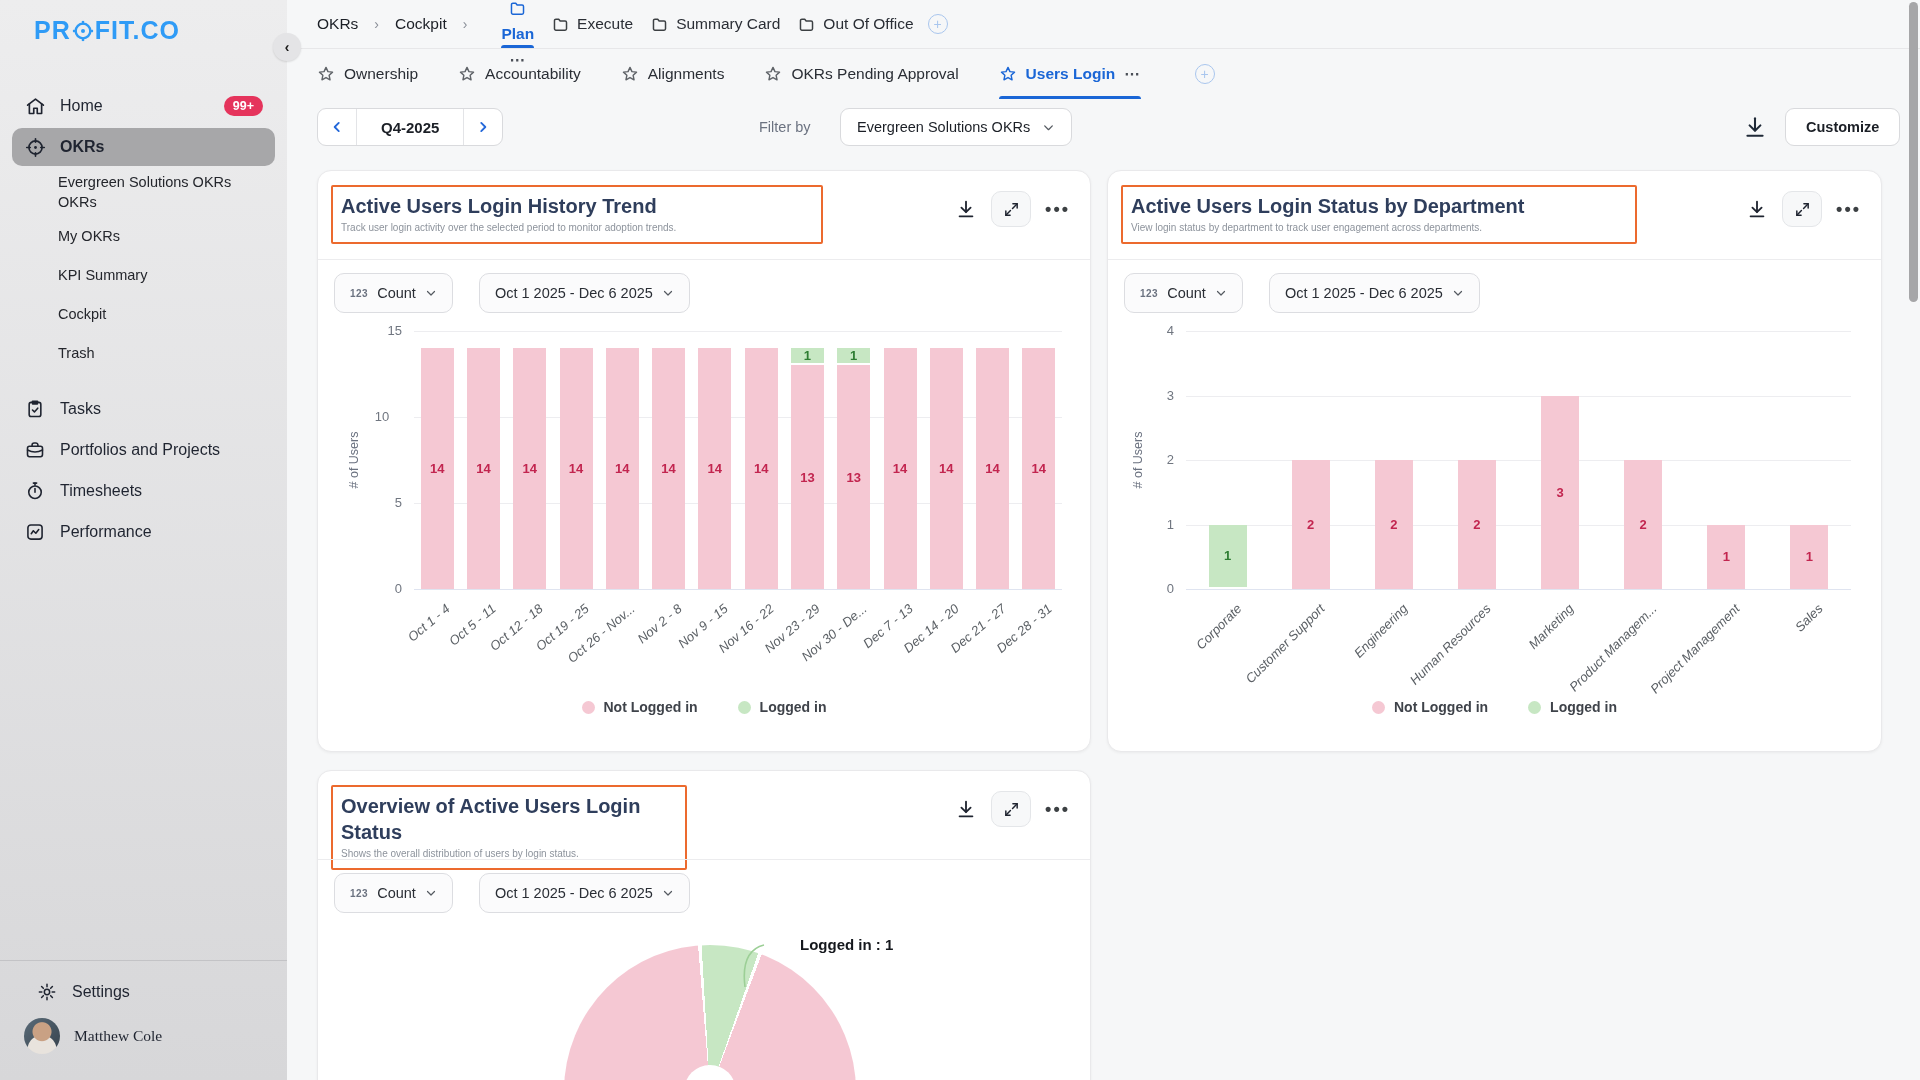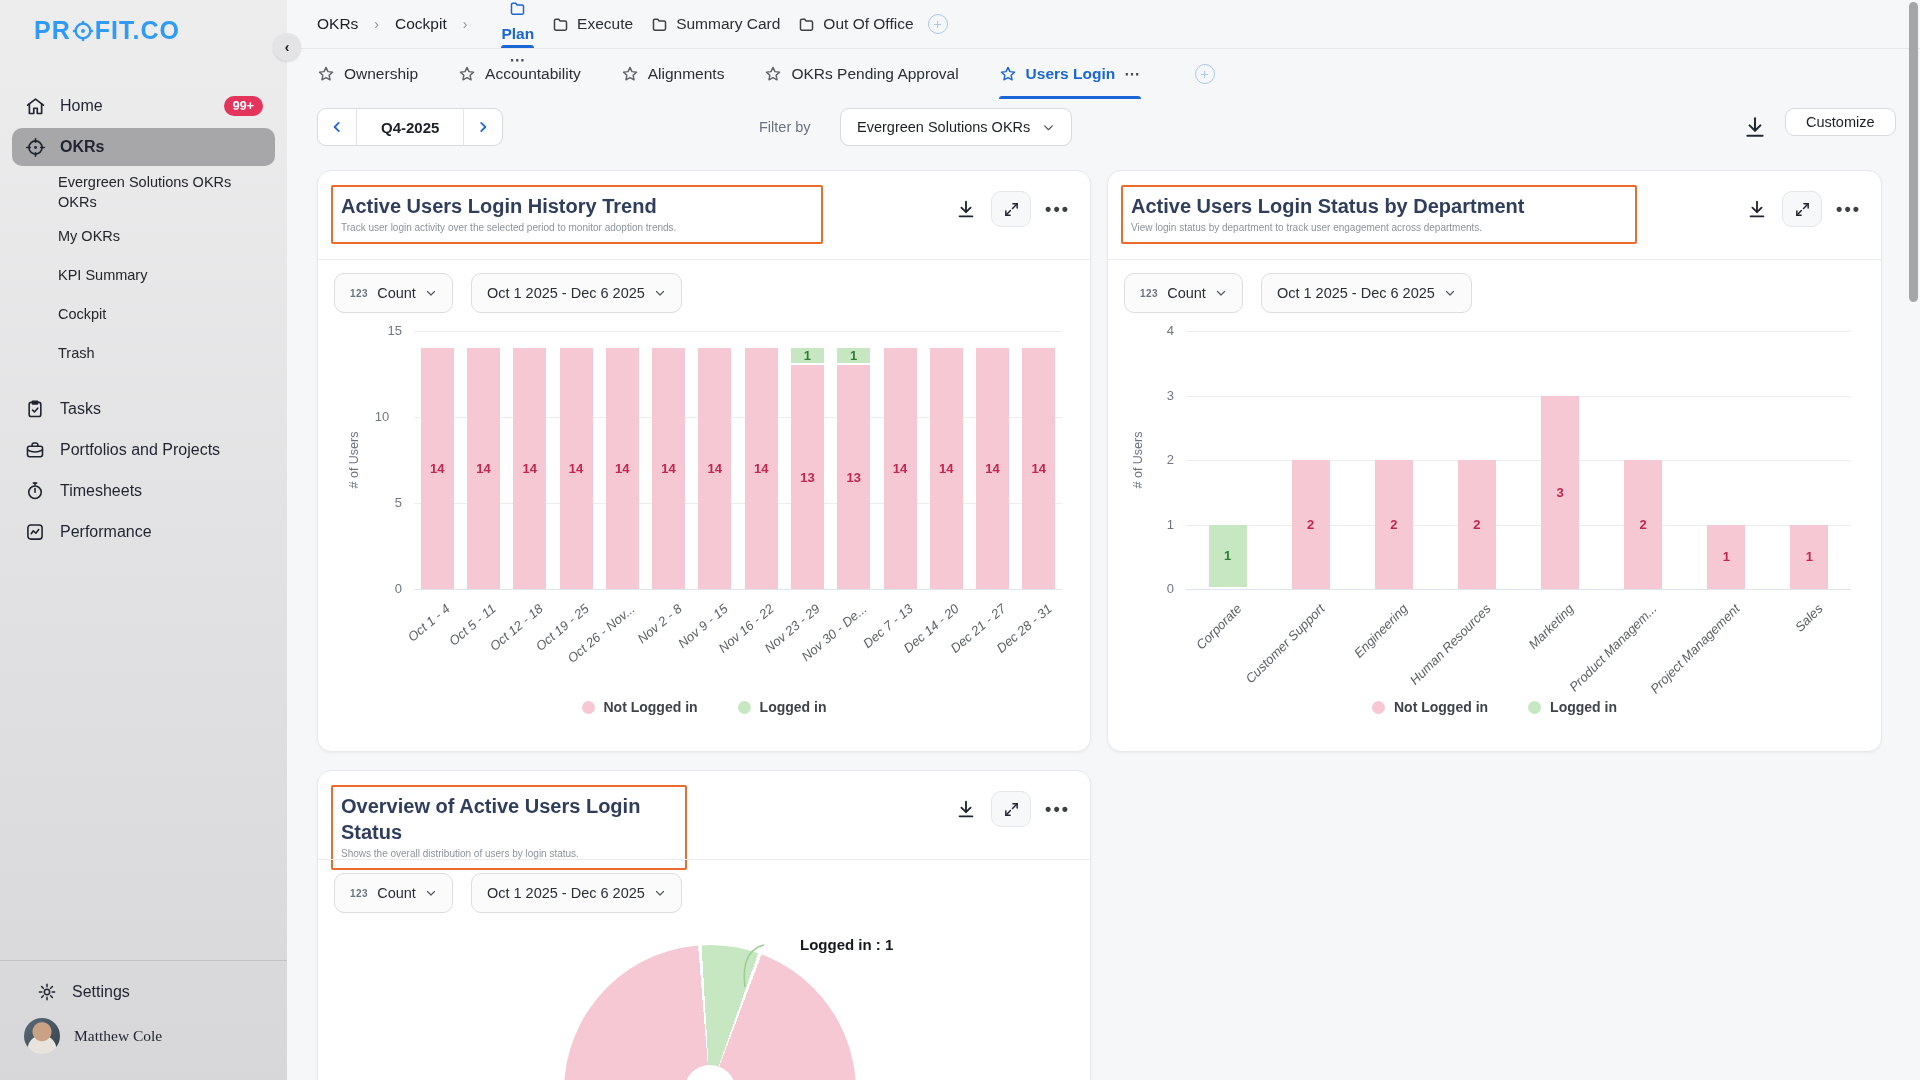--- a/index.html
+++ b/index.html
@@ -70,43 +70,43 @@
     background:#fff; border:1px solid #d9dadd; border-radius:9px; overflow:hidden; }
   .period > div { display:flex; align-items:center; justify-content:center; cursor:pointer; }
   .period .pchev { width:38px; color:#2468d9; }
   .period .plabel { padding:0 24px; font-size:15px; font-weight:bold; color:#1b1f26;
     border-left:1px solid #e3e4e7; border-right:1px solid #e3e4e7; }
   .filter-label { position:absolute; left:472px; top:20px; font-size:14.5px; color:#6b7280; }
   .filter-dd { position:absolute; left:553px; top:9px; height:38px; display:flex; align-items:center;
     gap:12px; padding:0 16px; background:#fff; border:1px solid #d9dadd; border-radius:9px;
     font-size:14.5px; color:#1b1f26; cursor:pointer; }
   .tb-download { position:absolute; left:1455px; top:15px; width:26px; height:26px; color:#1f2937; cursor:pointer; }
-  .customize { position:absolute; left:1498px; top:9px; height:28px; padding:0 20px;
+  .customize { position:absolute; left:1498px; top:9px; height:38px; padding:0 20px;
     display:flex; align-items:center; background:#fff; border:1px solid #d9dadd; border-radius:9px;
-    font-size:14.5px; color:#1b1f26; cursor:pointer; }
+    font-size:14.5px; color:#1b1f26; cursor:pointer;font-weight:bold; }
 
   
   .card { position:absolute; background:#fff; border:1px solid #e9e9eb; border-radius:14px;
     box-shadow:0 1px 3px rgba(0,0,0,.05); }
   .card1 { left:30px; top:170px; width:774px; height:582px; }
   .card2 { left:820px; top:170px; width:775px; height:582px; }
   .card3 { left:30px; top:770px; width:774px; height:620px; }
   .hl-box { position:absolute; left:13px; top:14px; border:2px solid #ec6a2e; border-radius:2px;
     padding:6px 10px 9px 8px; }
   .card-title { font-size:20px; font-weight:bold; color:#2f3e5c; line-height:1.3; }
   .card-sub { font-size:10px; color:#8d939c; margin-top:3px; }
   .card-actions { position:absolute; right:20px; top:20px; display:flex; align-items:center; gap:14px; }
   .act-download { width:22px; height:22px; color:#1f2430; cursor:pointer; }
   .act-expand { width:40px; height:36px; background:#f7f8f9; border:1px solid #e4e6e9;
     border-radius:10px; display:flex; align-items:center; justify-content:center;
     color:#1f2430; cursor:pointer; }
   .act-dots { font-size:18px; font-weight:bold; letter-spacing:2px; color:#3c4043;
     cursor:pointer; line-height:1; }
   .card-divider { position:absolute; left:0; top:88px; width:100%; height:1px; background:#ececee; }
-  .controls { position:absolute; left:16px; top:102px; display:flex; gap:18px; }
+  .controls { position:absolute; left:16px; top:102px; display:flex; gap:26px; }
   .pill { height:40px; display:flex; align-items:center; gap:9px; padding:0 15px;
     background:#fbfbfc; border:1px solid #dcdde1; border-radius:10px; font-size:14.5px;
     color:#2a2e35; cursor:pointer; }
   .pill .num-ic { font-size:10px; letter-spacing:.5px; color:#6b7280; font-weight:bold; }
   .chev-dn { display:flex; color:#555a61; }
 
   
   .chart-area { position:absolute; left:0; top:0; width:100%; height:100%; }
   .ylab { position:absolute; font-size:12.5px; color:#6b7280; white-space:nowrap;
     transform:translate(-50%,-50%) rotate(-90deg); }

